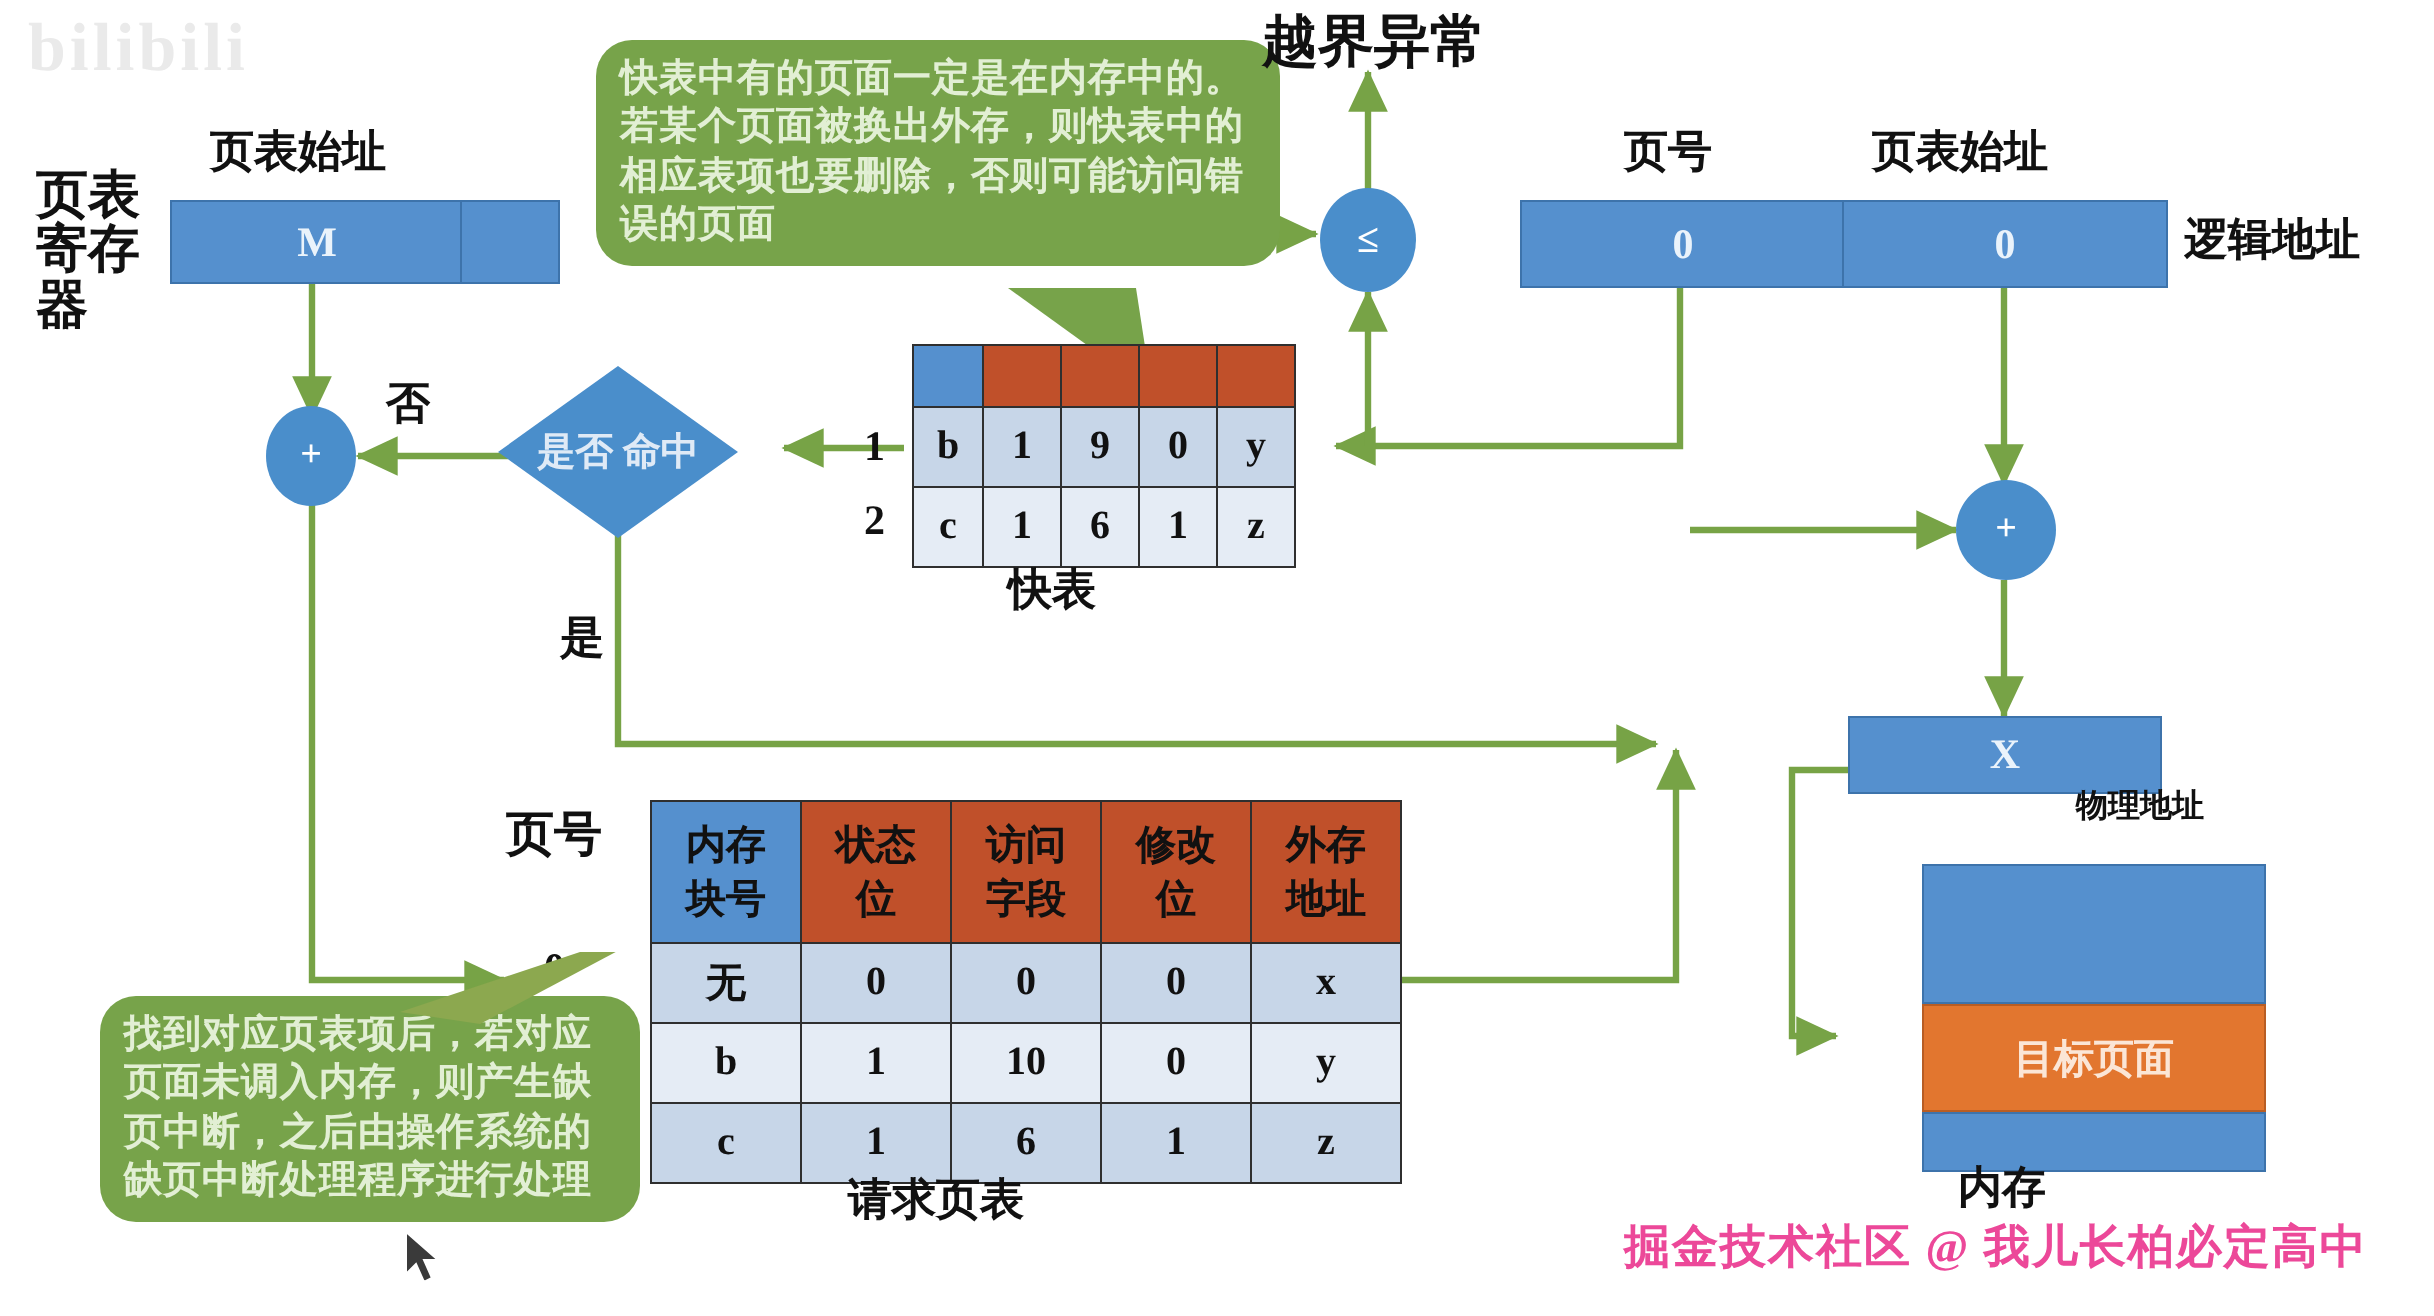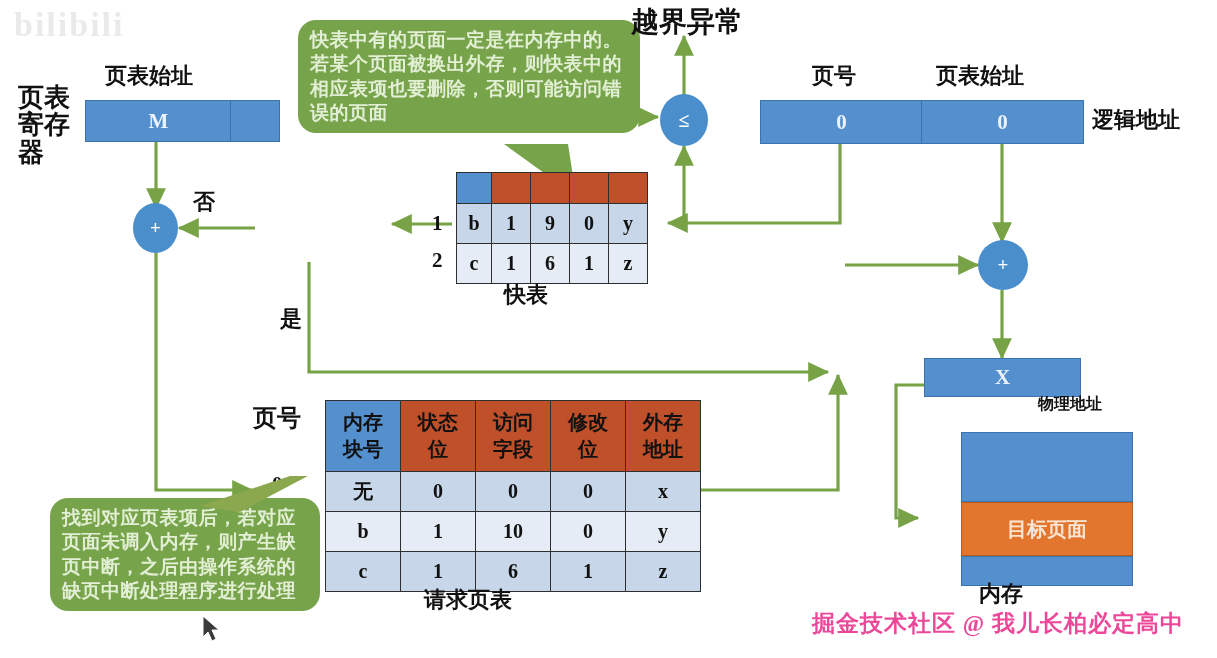--- a/index.html
+++ b/index.html
@@ -78,20 +78,27 @@
   <div class="abs lbl" style="left:105px;top:64px;font-size:22px;">页表始址</div>
 
   <div class="abs bluebox" style="left:85px;top:100px;width:145px;height:40px;font-size:21px;">M</div>
   <div class="abs bluebox" style="left:230px;top:100px;width:48px;height:40px;"></div>
 
   <div class="abs circ" style="left:133px;top:203px;width:45px;height:50px;font-size:19px;">+</div>
 
   <div class="abs lbl" style="left:193px;top:190px;font-size:22px;">否</div>
   <div class="abs lbl" style="left:280px;top:307px;font-size:22px;">是</div>
 
+  <div class="abs" style="left:248px;top:182px;width:122px;height:88px;">
+    <svg width="122" height="88" style="position:absolute;left:0;top:0;">
+      <polygon points="61,1 121,44 61,87 1,44" fill="#4a8ecb"></polygon>
+    </svg>
+    <div class="diamond abs" style="left:0;top:0;width:122px;height:88px;font-size:19px;background:transparent;">是否
+命中</div>
+  </div>
 
   <div class="abs" style="left:262px;top:20px;padding-left:36px;">
     <div class="callout" style="width:318px;font-size:19px;">快表中有的页面一定是在内存中的。若某个页面被换出外存，则快表中的相应表项也要删除，否则可能访问错误的页面</div>
     <svg width="120" height="56" style="position:absolute;left:236px;top:122px;">
       <polygon points="6,2 70,2 78,54" fill="#77A34A"></polygon>
     </svg>
   </div>
 
   <div class="abs circ" style="left:660px;top:94px;width:48px;height:52px;font-size:20px;">≤</div>
   <div class="abs lbl" style="left:631px;top:7px;font-size:28px;">越界异常</div>

